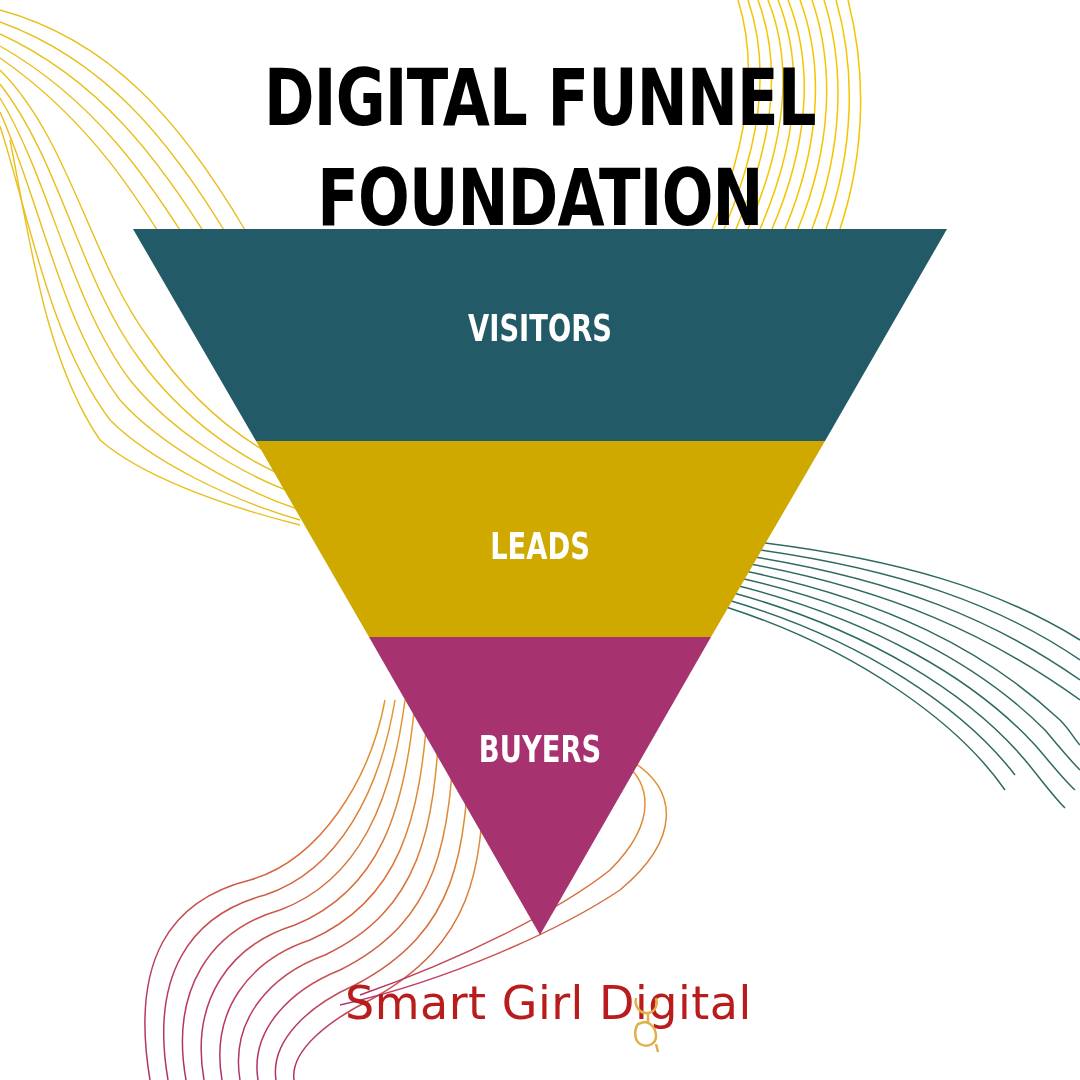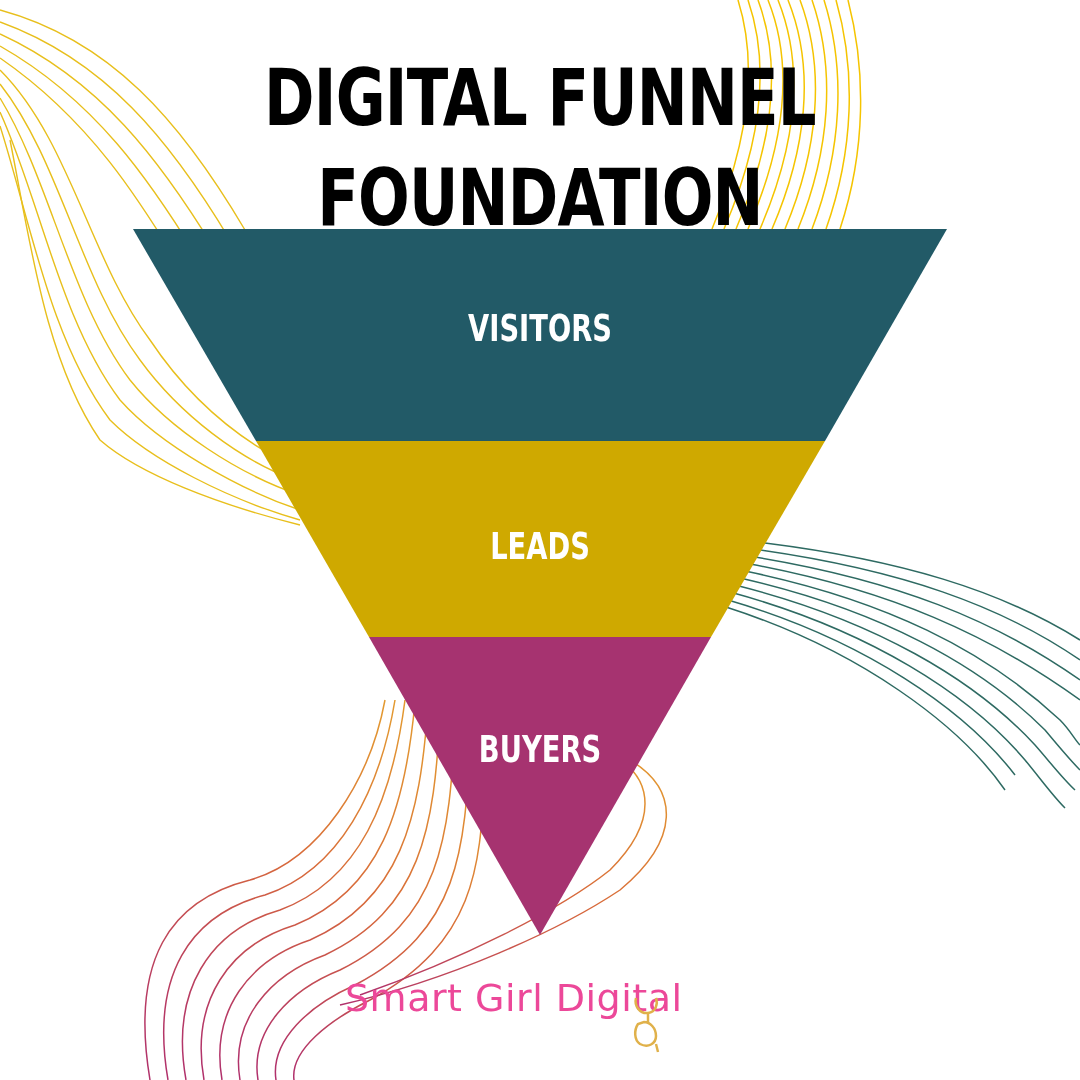--- a/index.html
+++ b/index.html
@@ -14,21 +14,21 @@
     }
     .funnel { position: absolute; left: 0; top: 0; width: 1080px; height: 1080px; }
     .stage-label {
       position: absolute; left: 0; width: 1080px; text-align: center;
       font-family: "DejaVu Sans", sans-serif; font-weight: bold;
       font-size: 38px; color: #ffffff;
       transform: scaleX(0.72); transform-origin: 540px 0;
     }
     .brand {
       position: absolute; left: 345px; top: 976px;
-      font-family: "DejaVu Sans", sans-serif; font-size: 38px; color: #ec4899;
+      font-family: "DejaVu Sans", sans-serif; font-size: 46px; color: #b91c1c;
       letter-spacing: 0.5px; font-weight: normal;
     }
     .glasses { position: absolute; left: 630px; top: 996px; width: 36px; height: 62px; }
   </style>
 </head>
 <body>
 
 <svg class="deco" viewBox="0 0 1080 1080" xmlns="http://www.w3.org/2000/svg">
   <defs>
     <linearGradient id="warm" x1="0" y1="1" x2="1" y2="0">

